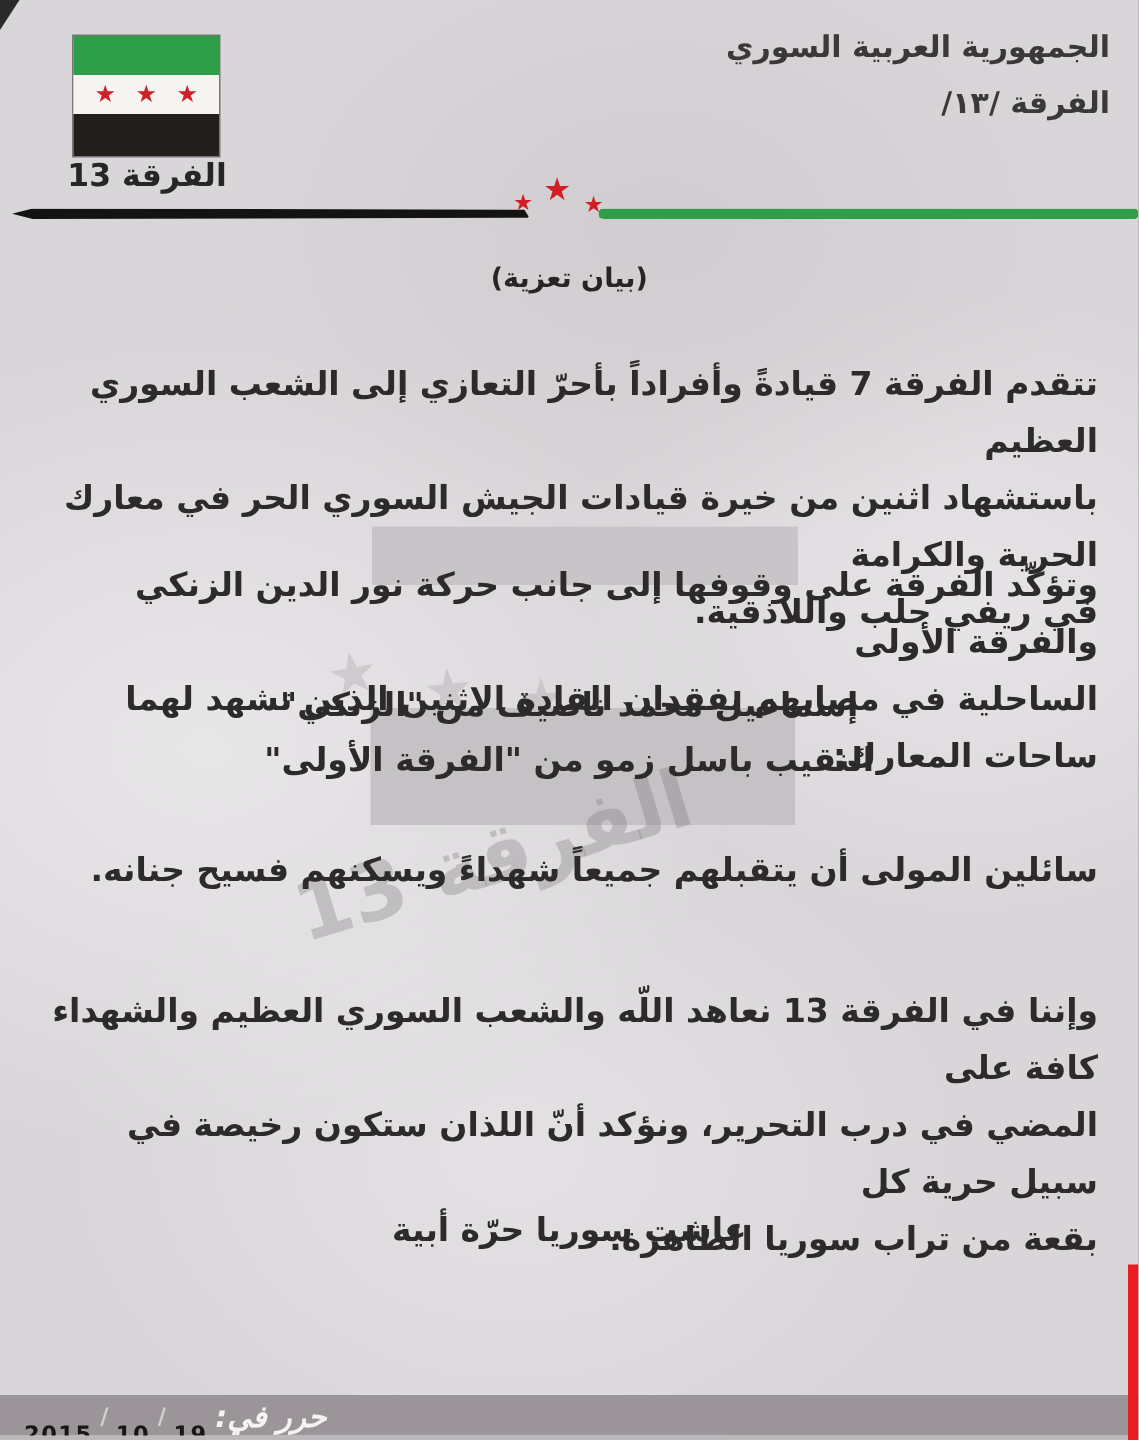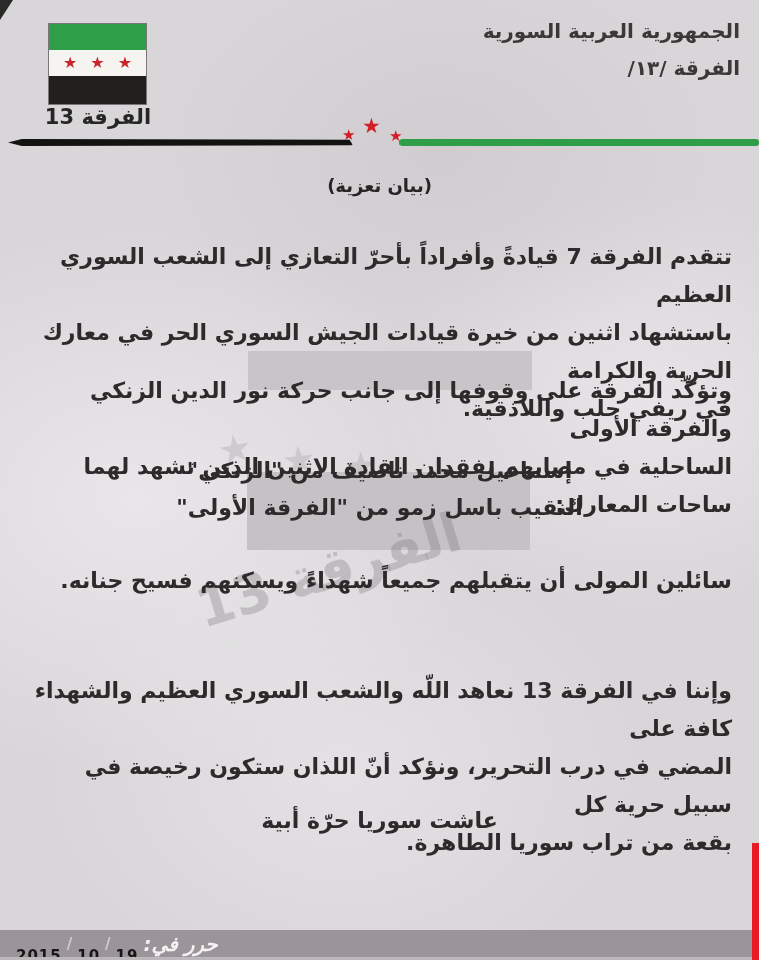--- a/index.html
+++ b/index.html
@@ -34,21 +34,21 @@
   .ds1{left:342px;top:128px;font-size:15px;}
   .ds2{left:362px;top:116px;font-size:21px;}
   .ds3{left:389px;top:129px;font-size:15px;}
   
   .title{left:0;right:0;top:175px;text-align:center;direction:rtl;font-size:18px;font-weight:bold;color:#262425;z-index:2;}
   .para{left:27px;right:27px;direction:rtl;text-align:right;font-size:22px;font-weight:bold;line-height:38px;color:#2c2a2b;z-index:2;}
   .p1{top:238px;}
   .p2{top:372px;}
   .names{top:452px;text-align:center;line-height:37px;}
   .p3{top:562px;}
-  .p4{top:656px;margin-top:16px;}
+  .p4{top:656px;}
   .closing{left:0;right:0;top:808px;text-align:center;direction:rtl;font-size:22px;font-weight:bold;color:#2c2a2b;z-index:2;}
   
   .redact{background:#c8c5c8;z-index:1;}
   .redact1{left:248px;top:351px;width:284px;height:39px;}
   .redact2{left:247px;top:472px;width:283px;height:78px;background:#c5c2c5;}
   
   .wm-text{left:205px;top:537px;width:260px;direction:rtl;text-align:center;font-size:54px;font-weight:bold;
            color:rgba(122,117,121,0.32);transform:rotate(-17deg);z-index:1;white-space:nowrap;}
   .wm-star{position:absolute;color:rgba(110,108,110,0.18);z-index:0;line-height:1;}
   .ws1{left:218px;top:430px;font-size:38px;transform:rotate(-10deg);}
@@ -64,21 +64,21 @@
   .date-sep{color:#d3ced1;font-size:15px;font-weight:bold;}
 </style>
 </head>
 <body>
 
 <div class="page">
 
   <div class="abs corner-mark"></div>
 
   <div class="abs org-lines">
-    <div>الجمهورية العربية السورية</div>
+    <div>الجمهورية العربية السوري</div>
     <div>الفرقة /١٣/</div>
   </div>
 
   <div class="abs flag">
     <div class="band-green"></div>
     <div class="band-white">
       <span class="star">★</span>
       <span class="star">★</span>
       <span class="star">★</span>
     </div>

